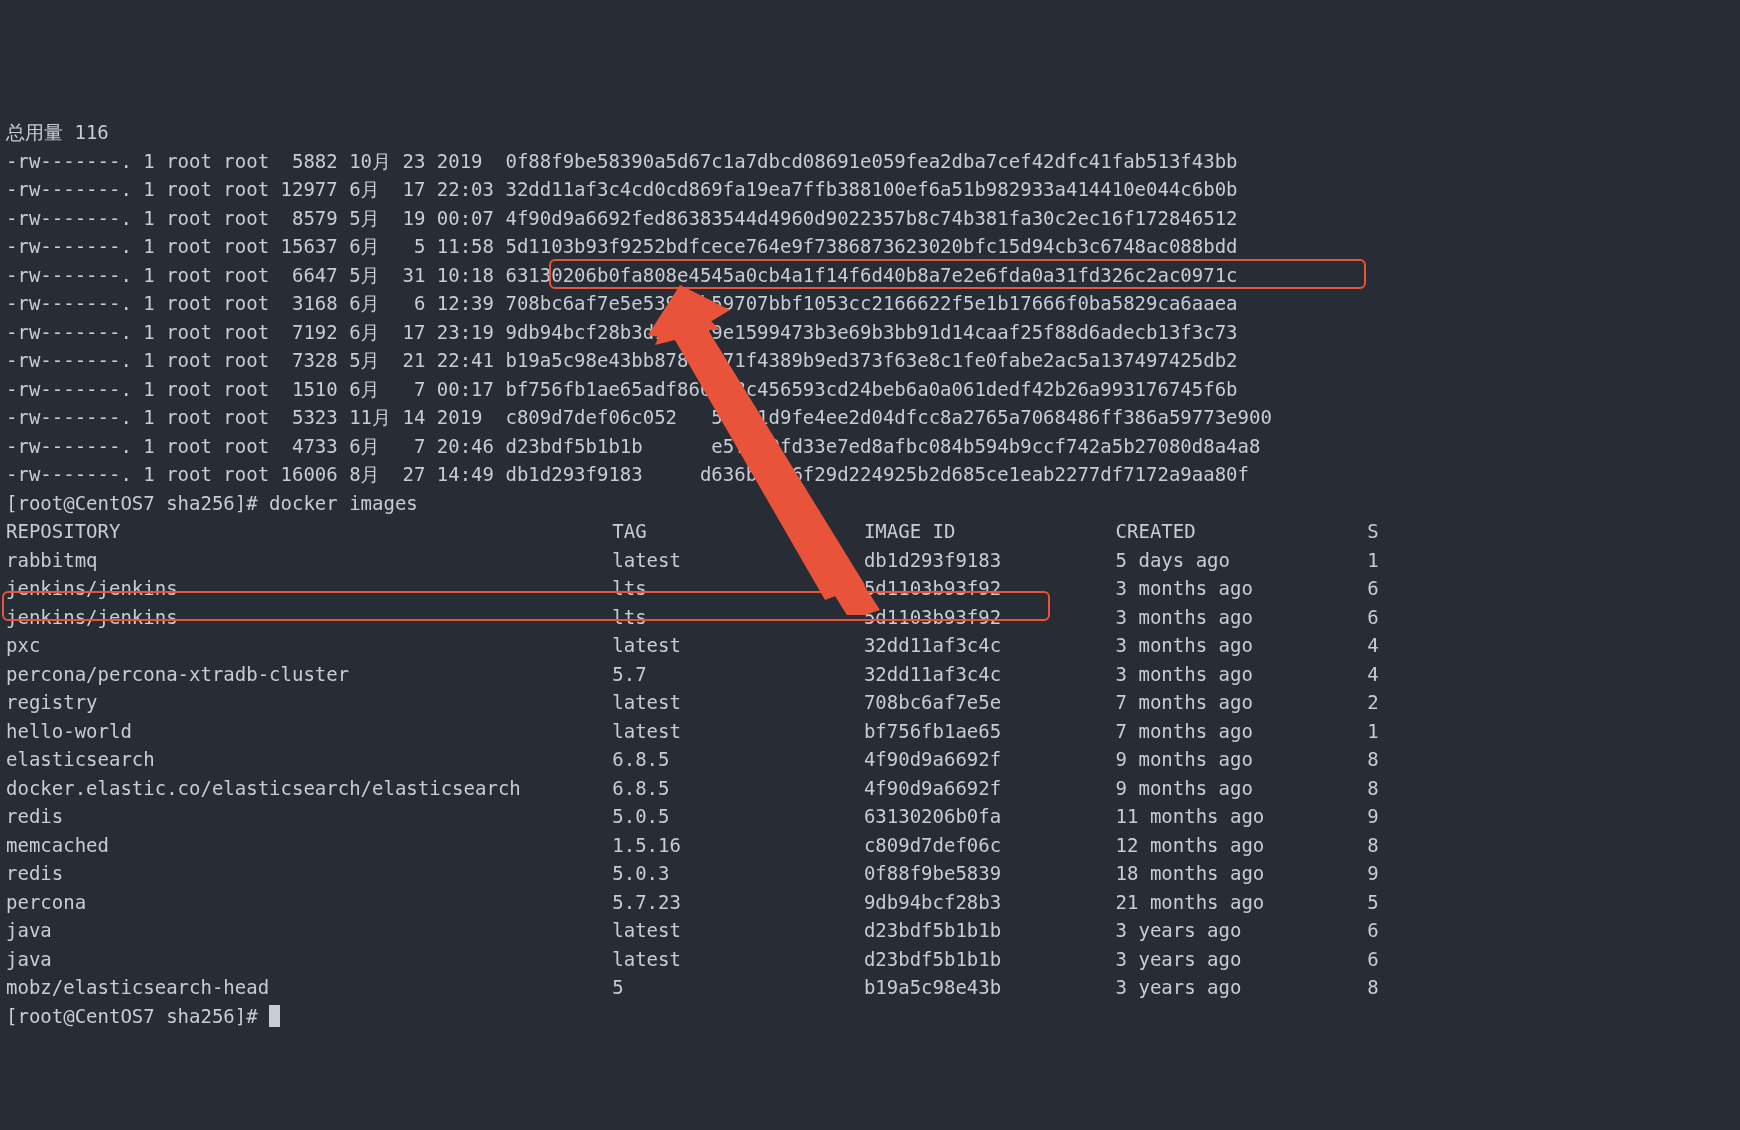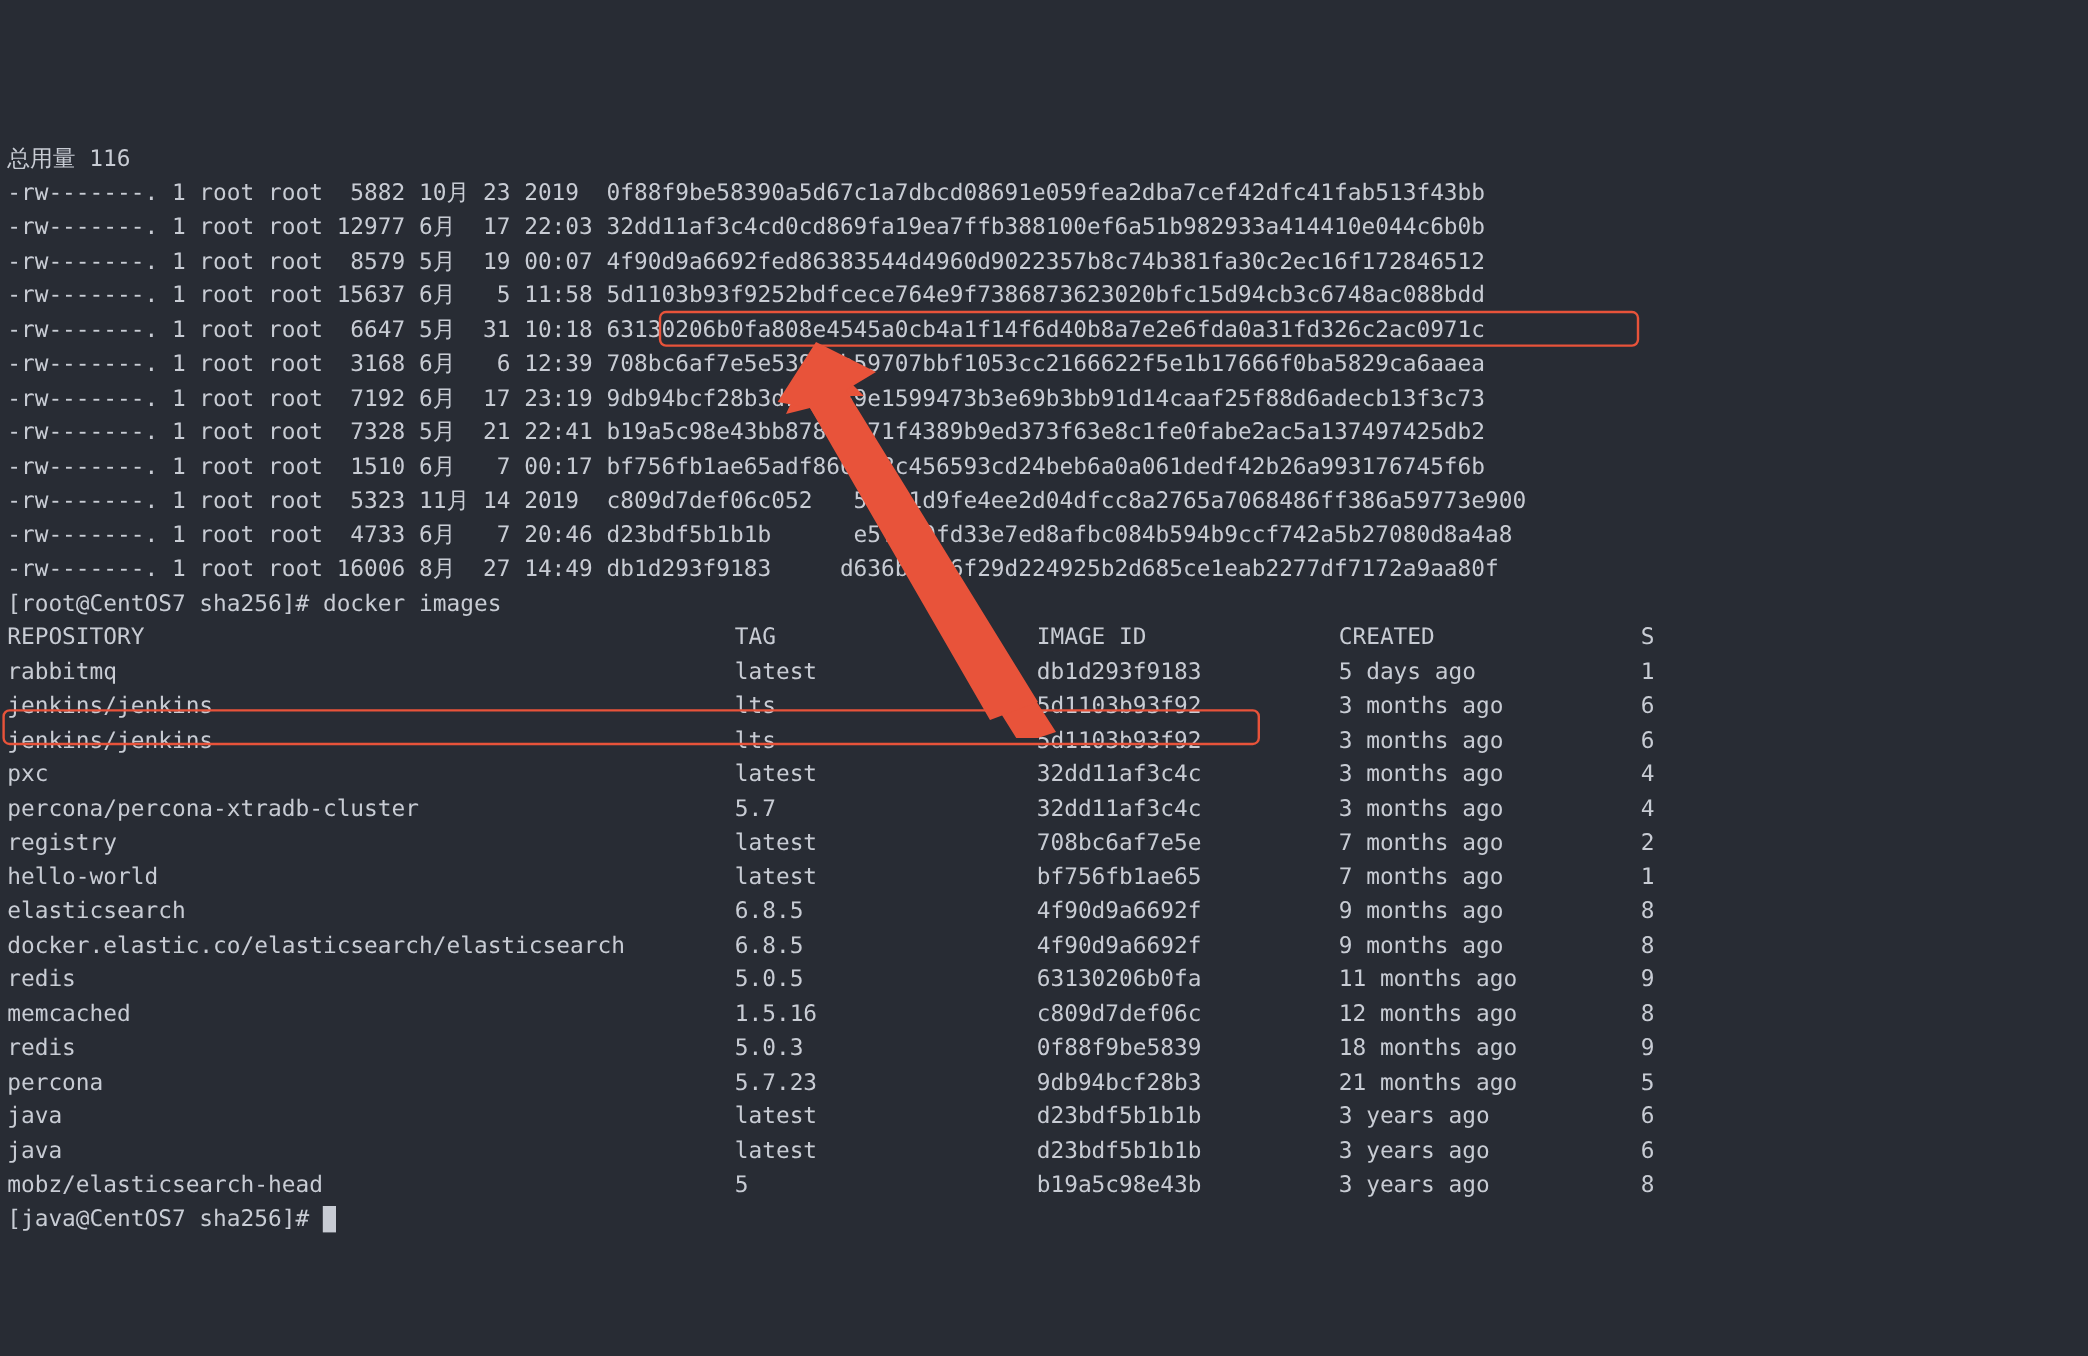--- a/index.html
+++ b/index.html
@@ -61,21 +61,21 @@
 hello-world                                          latest                bf756fb1ae65          7 months ago          1
 elasticsearch                                        6.8.5                 4f90d9a6692f          9 months ago          8
 docker.elastic.co/elasticsearch/elasticsearch        6.8.5                 4f90d9a6692f          9 months ago          8
 redis                                                5.0.5                 63130206b0fa          11 months ago         9
 memcached                                            1.5.16                c809d7def06c          12 months ago         8
 redis                                                5.0.3                 0f88f9be5839          18 months ago         9
 percona                                              5.7.23                9db94bcf28b3          21 months ago         5
 java                                                 latest                d23bdf5b1b1b          3 years ago           6
 java                                                 latest                d23bdf5b1b1b          3 years ago           6
 mobz/elasticsearch-head                              5                     b19a5c98e43b          3 years ago           8
-<span>[java@CentOS7 sha256]# </span><span class="cursor"></span></div>
+<span>[root@CentOS7 sha256]# </span><span class="cursor"></span></div>
 
 <div class="highlight-box" style="top:259px; left:549px; width:817px; height:30px;"></div>
 <div class="highlight-box" style="top:591px; left:2px; width:1048px; height:30px;"></div>
 
 <svg class="arrow" style="top:285px; left:640px;" width="260" height="330" viewBox="0 0 260 330">
   <defs></defs>
   <polygon points="30,0 70,40 50,40 230,320 200,330 25,50 5,55" fill="#e8533a" transform="translate(10,5)"></polygon>
   <polygon points="40,0 90,25 65,40 225,300 185,315 35,55 8,50" fill="#e8533a"></polygon>
 </svg>
 

